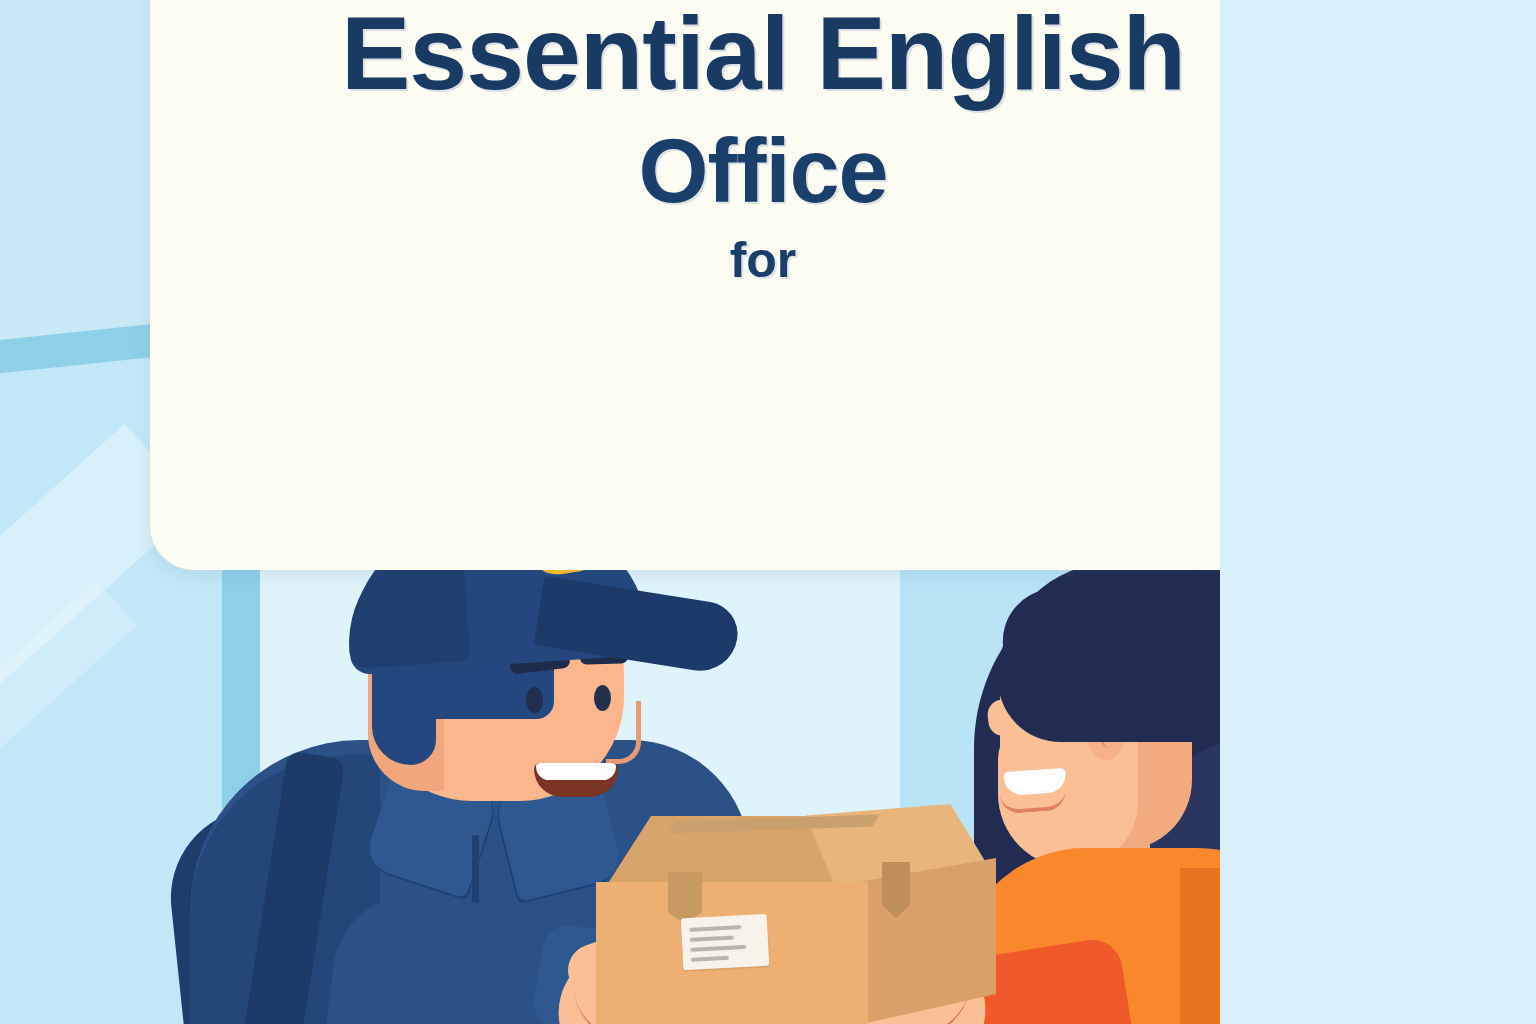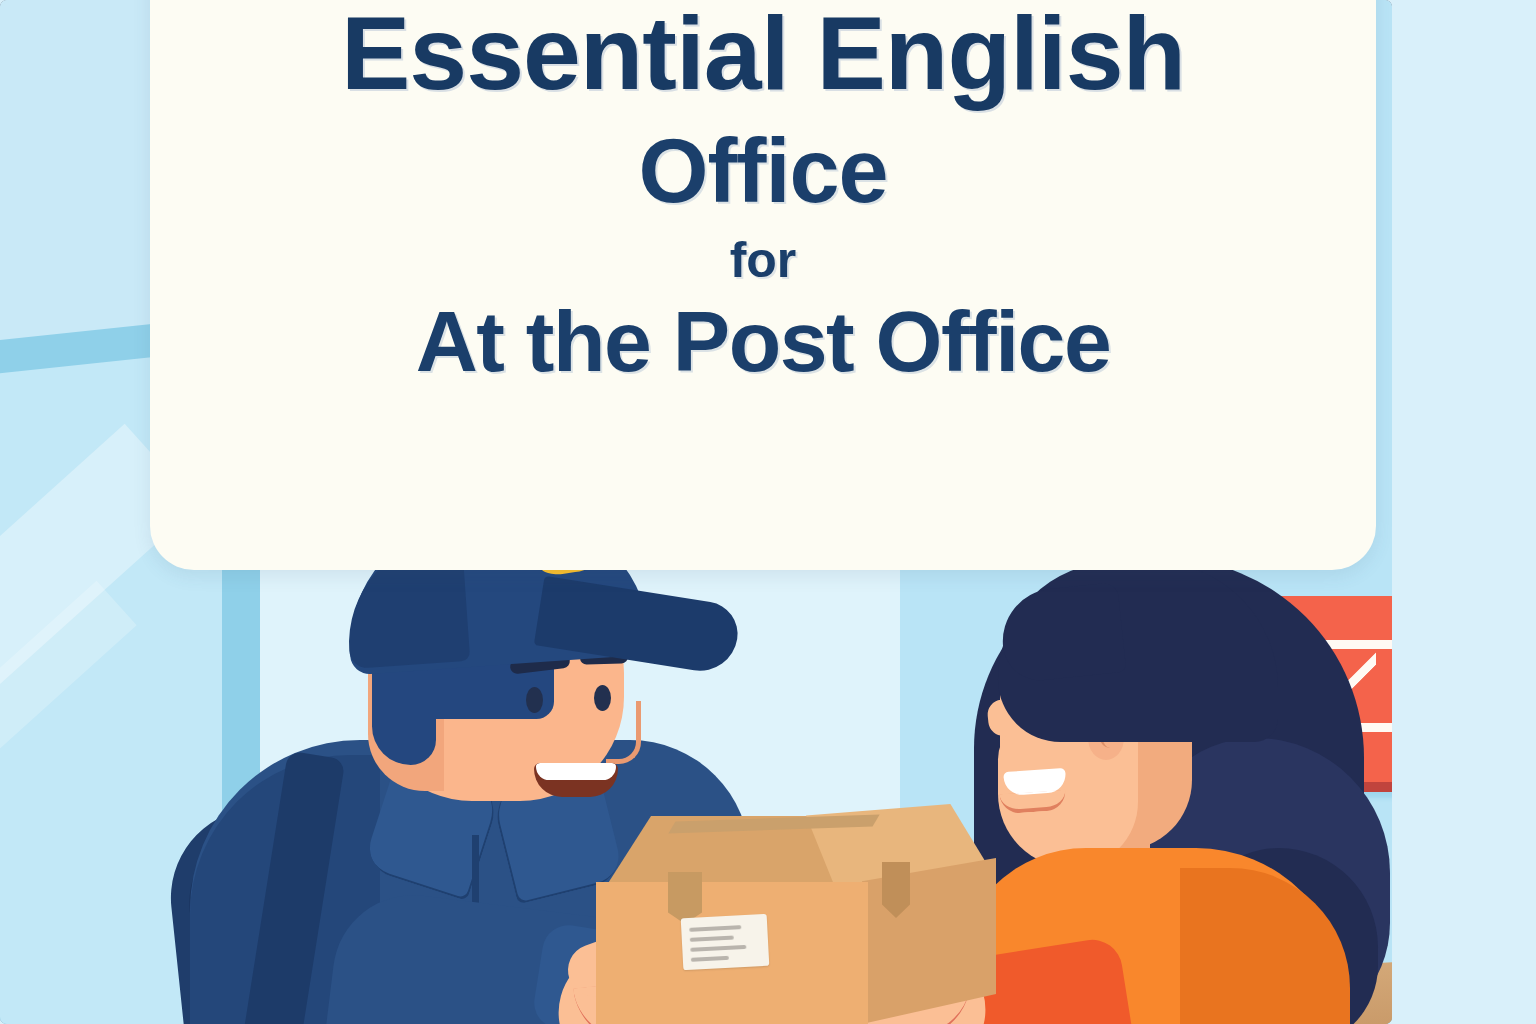--- a/index.html
+++ b/index.html
@@ -1,21 +1,21 @@
 <!DOCTYPE html>
 <html><head>
 <meta charset="utf-8">
 <style>
   html,body{margin:0;padding:0;}
   body{
     width:1536px;height:1024px;overflow:hidden;
     font-family:"Liberation Sans", sans-serif;
     background:#d9f0fa;
   }
-  #stage{position:relative;width:1392px;height:1024px;overflow:hidden;background:#0f172a;border-radius:7px;}
+  #stage{position:relative;width:1220px;height:1024px;overflow:hidden;background:#0f172a;}
 
   
   .bg-base{position:absolute;inset:0;background:#d8effa;}
   .bg-band{position:absolute;top:0;bottom:0;}
   .band-a{left:0;width:210px;background:#c9e9f7;}
   .band-b{left:210px;width:690px;background:#dff3fb;}
   .band-c{left:900px;width:636px;background:#b9e4f6;}
 
   
   .doorwrap{position:absolute;left:-70px;top:330px;width:330px;height:760px;}
@@ -327,17 +327,16 @@
       <b style="top:30px;width:56px;"></b>
       <b style="top:40px;width:38px;"></b>
     </div>
   </div>
 
   <div class="card">
     <div class="title-wrap">
       <div class="t-l1">Essential English</div>
       <div class="t-l2">Office</div>
       <div class="t-for">for</div>
-      <div class="t-l3">At the Post Office</div>
     </div>
   </div>
 
 </div>
 
 </body></html>

